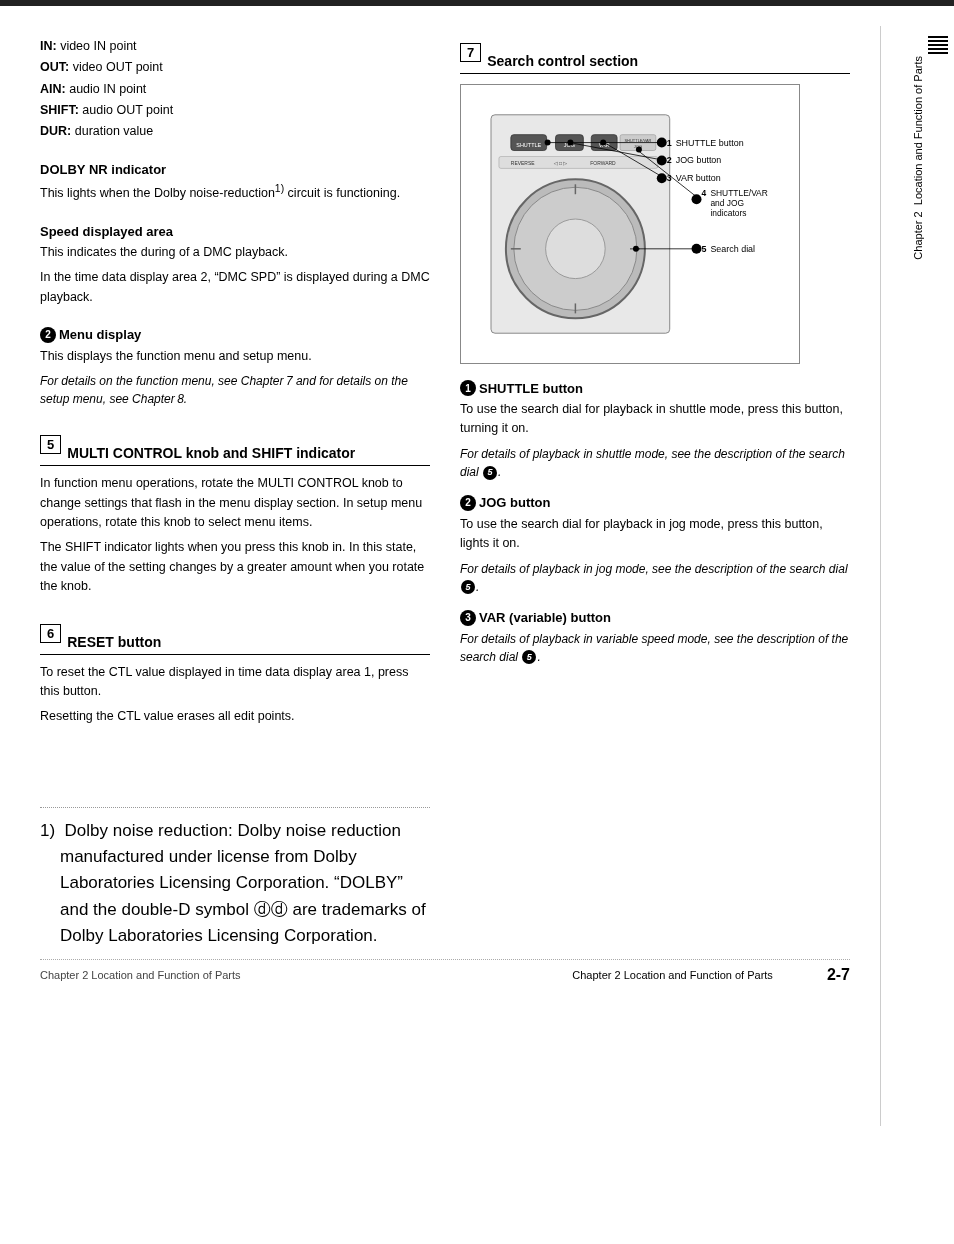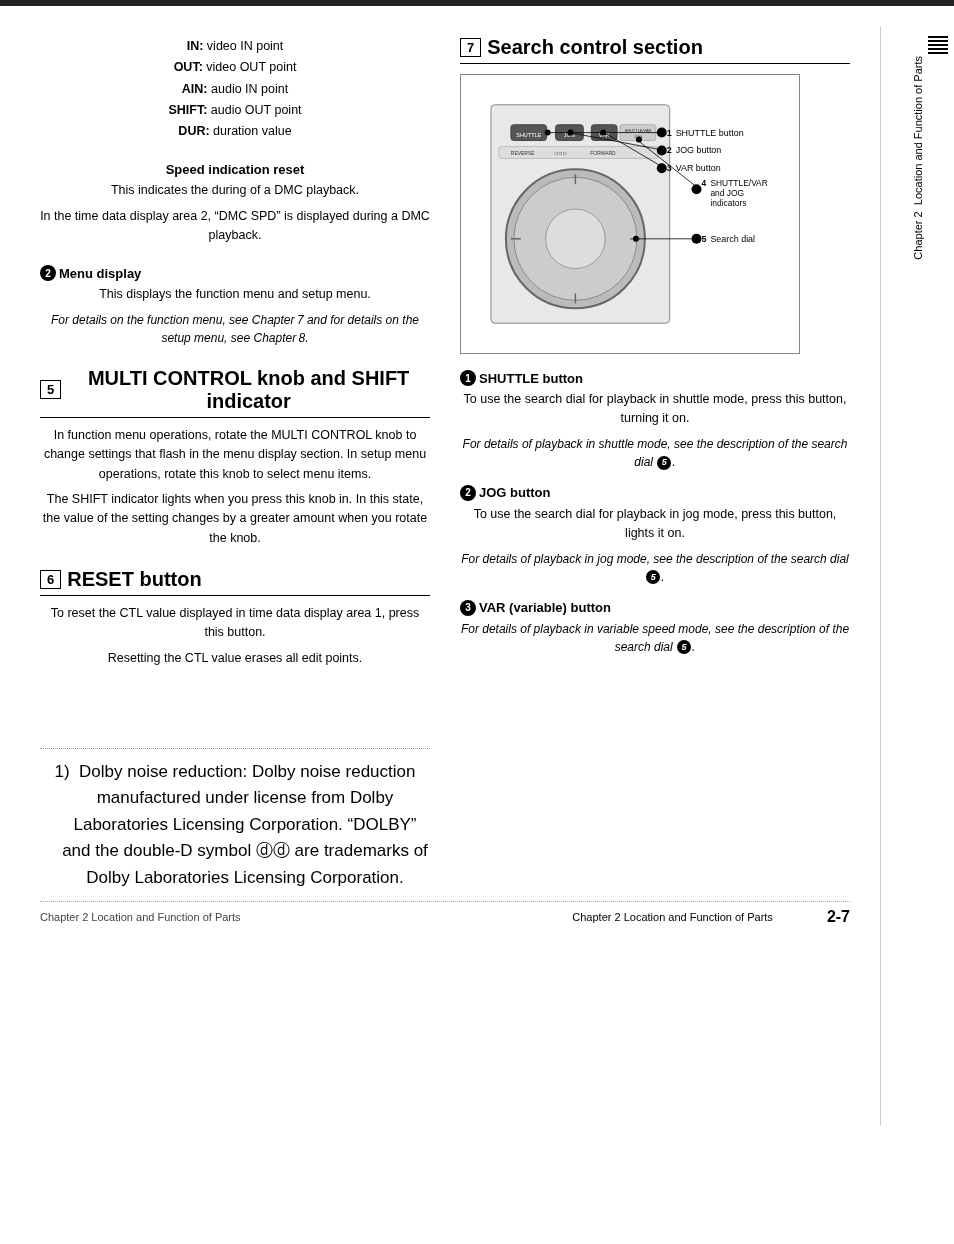--- a/index.html
+++ b/index.html
@@ -22,21 +22,20 @@
 
     .page-content {
       display: flex;
       padding: 20px 0 0 0;
     }
 
     .main-content {
       flex: 1;
       padding: 10px 30px 20px 40px;
       max-width: 880px;
-      text-align: center;
     }
 
     .right-sidebar {
       width: 74px;
       padding: 10px 0;
       display: flex;
       flex-direction: column;
       align-items: center;
       border-left: 1px solid #ccc;
       min-height: 1100px;
@@ -103,21 +102,22 @@
     .section-title {
       display: flex;
       align-items: center;
       margin-bottom: 8px;
       border-bottom: 1px solid #000;
       padding-bottom: 4px;
     }
 
     .section-title-text {
       font-weight: bold;
-      font-size: 20px;
+      font-size: 14px;
+      margin-top: 17px;
     }
 
     .subsection-title {
       font-weight: bold;
       font-size: 13px;
       margin-bottom: 4px;
       margin-top: 12px;
     }
 
     p.body-text {
@@ -222,23 +222,27 @@
       <div class="left-col">
 
         <div class="terms-list section-block">
           <p><strong>IN:</strong> video IN point</p>
           <p><strong>OUT:</strong> video OUT point</p>
           <p><strong>AIN:</strong> audio IN point</p>
           <p><strong>SHIFT:</strong> audio OUT point</p>
           <p><strong>DUR:</strong> duration value</p>
         </div>
 
-
-        <div class="section-block">
-          <div class="subsection-title">Speed indication reset</div>
+        <div class="section-block">
+          <div class="subsection-title">DOLBY NR indicator</div>
+          <p class="body-text">This lights when the Dolby noise-reduction<sup>1)</sup> circuit is functioning.</p>
+        </div>
+
+        <div class="section-block">
+          <div class="subsection-title">Speed displayed area</div>
           <p class="body-text">This indicates the during of a DMC playback.</p>
           <p class="body-text">In the time data display area 2, “DMC SPD” is displayed during a DMC playback.</p>
         </div>
 
         <div class="section-block">
           <div class="numbered-heading">
             <span class="badge">2</span>
             <span> Menu display</span>
           </div>
           <p class="body-text">This displays the function menu and setup menu.</p>

